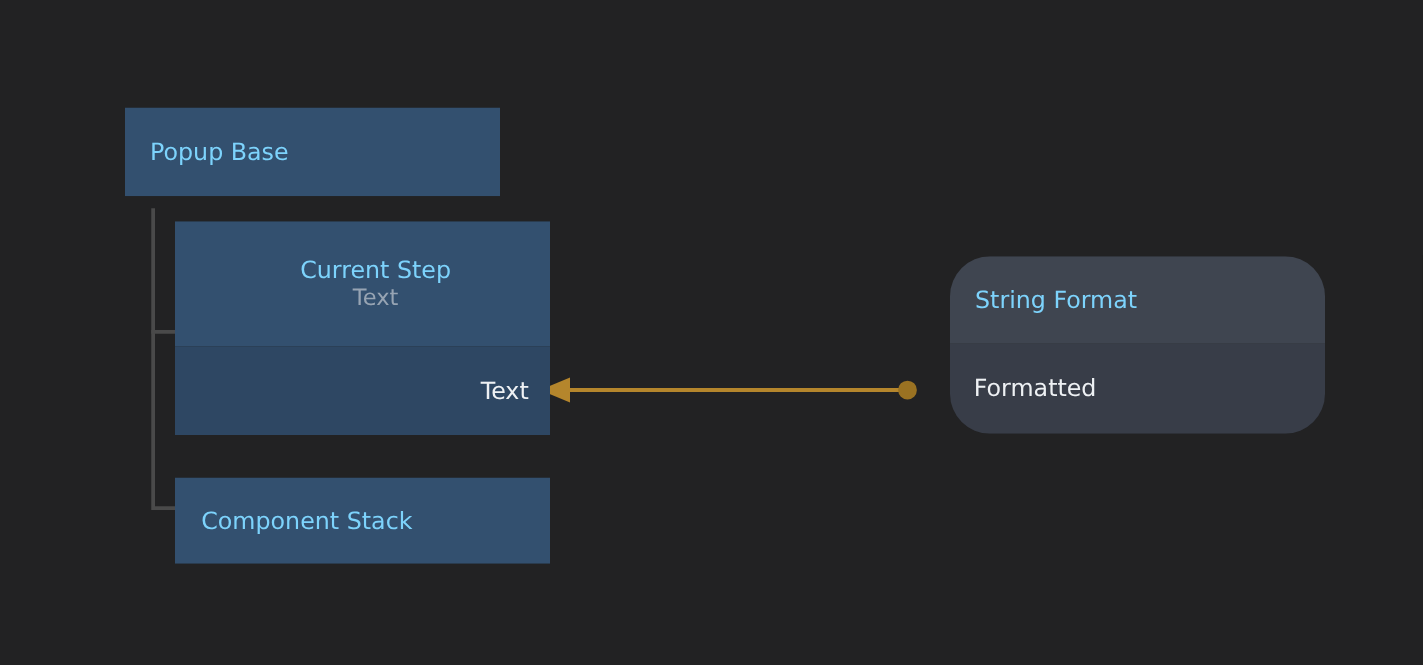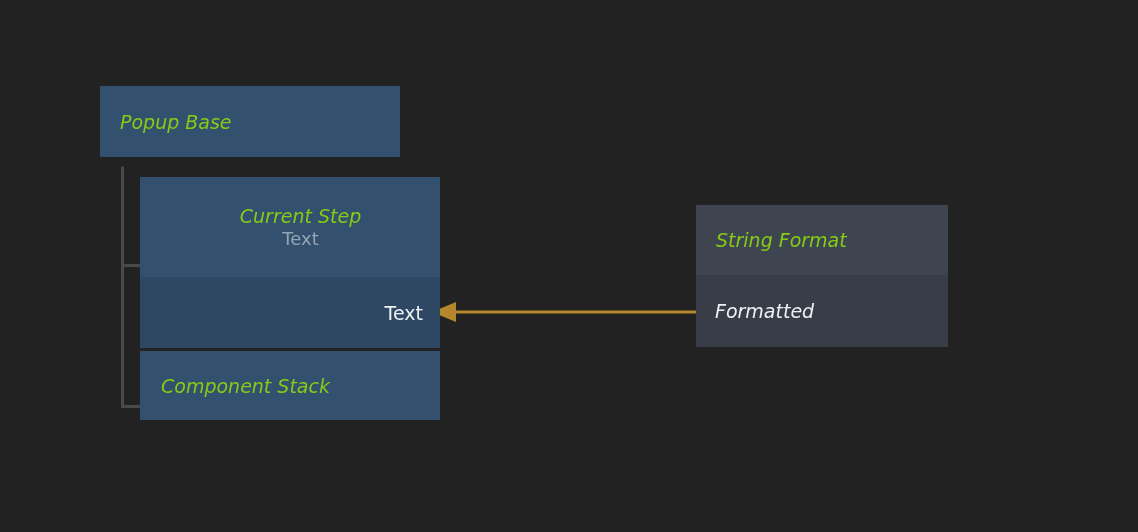--- a/index.html
+++ b/index.html
@@ -29,26 +29,25 @@
     display: flex;
     flex-direction: column;
     justify-content: center;
   }
   .node-body {
     box-sizing: border-box;
     width: 100%;
     position: relative;
   }
   .node-title {
-    color: #84cc16;
+    color: #7dd3fc;
     font-size: 19px;
     line-height: 24px;
     font-weight: 400;
     white-space: nowrap;
-    font-style: italic;
   }
   .node-subtitle {
     color: #97a4b3;
     font-size: 18px;
     line-height: 22px;
     font-weight: 400;
     white-space: nowrap;
   }
 
   
@@ -74,29 +73,29 @@
   #node-current-step .node-header {
     height: 100px;
     padding: 0 0 0 21px;
     align-items: center;
   }
   #node-current-step .node-body {
     height: 71px;
   }
 
   #node-component-stack {
-    left: 140px; top: 351px; width: 300px; height: 69px;
+    left: 140px; top: 382px; width: 300px; height: 69px;
   }
   #node-component-stack .node-header {
     height: 69px;
     padding: 0 0 0 21px;
   }
 
   #node-string-format {
-    left: 696px; top: 205px; width: 252px; height: 142px;
+    left: 760px; top: 205px; width: 300px; height: 142px; border-radius: 32px;
   }
   #node-string-format .node-header {
     height: 70px;
     padding: 0 0 0 20px;
   }
   #node-string-format .node-body {
     height: 72px;
   }
 
   
@@ -107,21 +106,20 @@
     height: 24px;
   }
   .pin-row.out-right {
     right: 17px;
     top: 24px;
     justify-content: flex-end;
   }
   .pin-row.in-left {
     left: 19px;
     top: 24px;
-    font-style: italic;
   }
   .pin-label {
     color: #eef1f4;
     font-size: 19px;
     line-height: 24px;
     white-space: nowrap;
   }
 
   
   #wire-layer {

